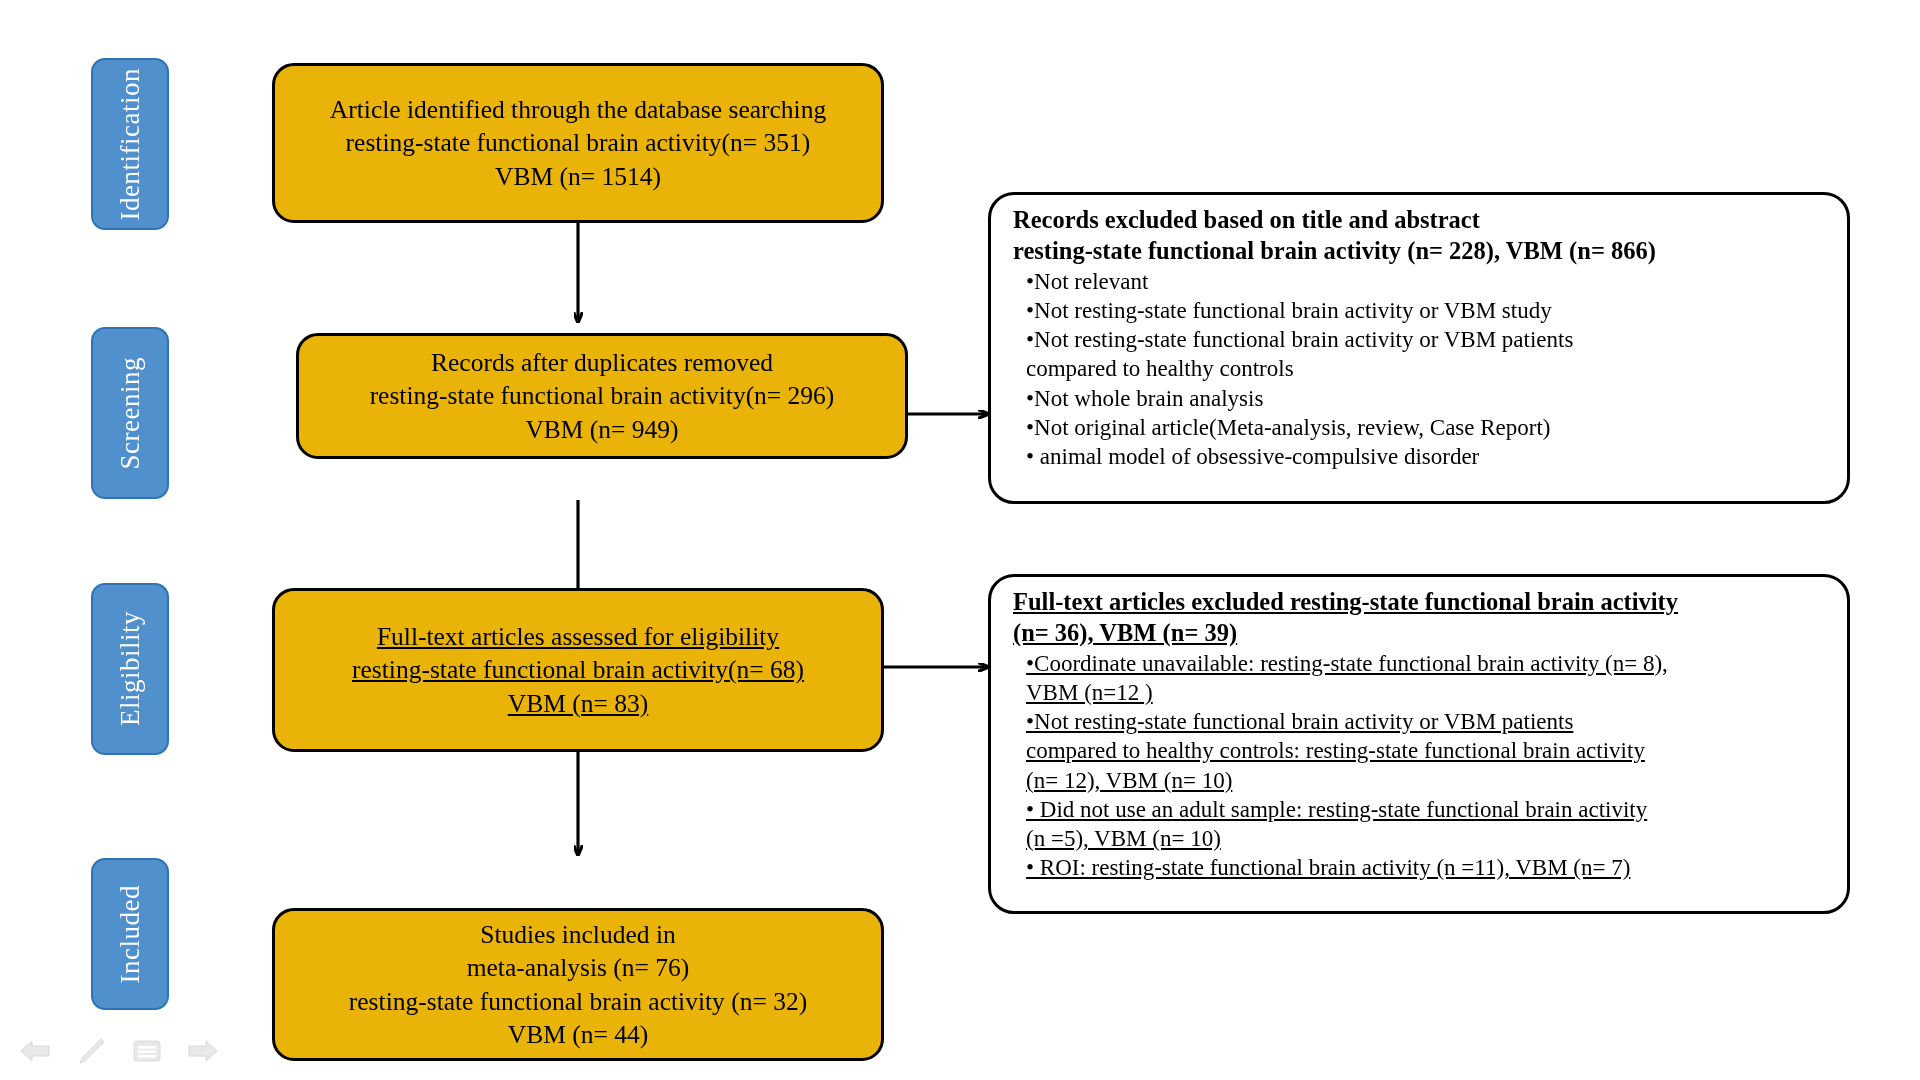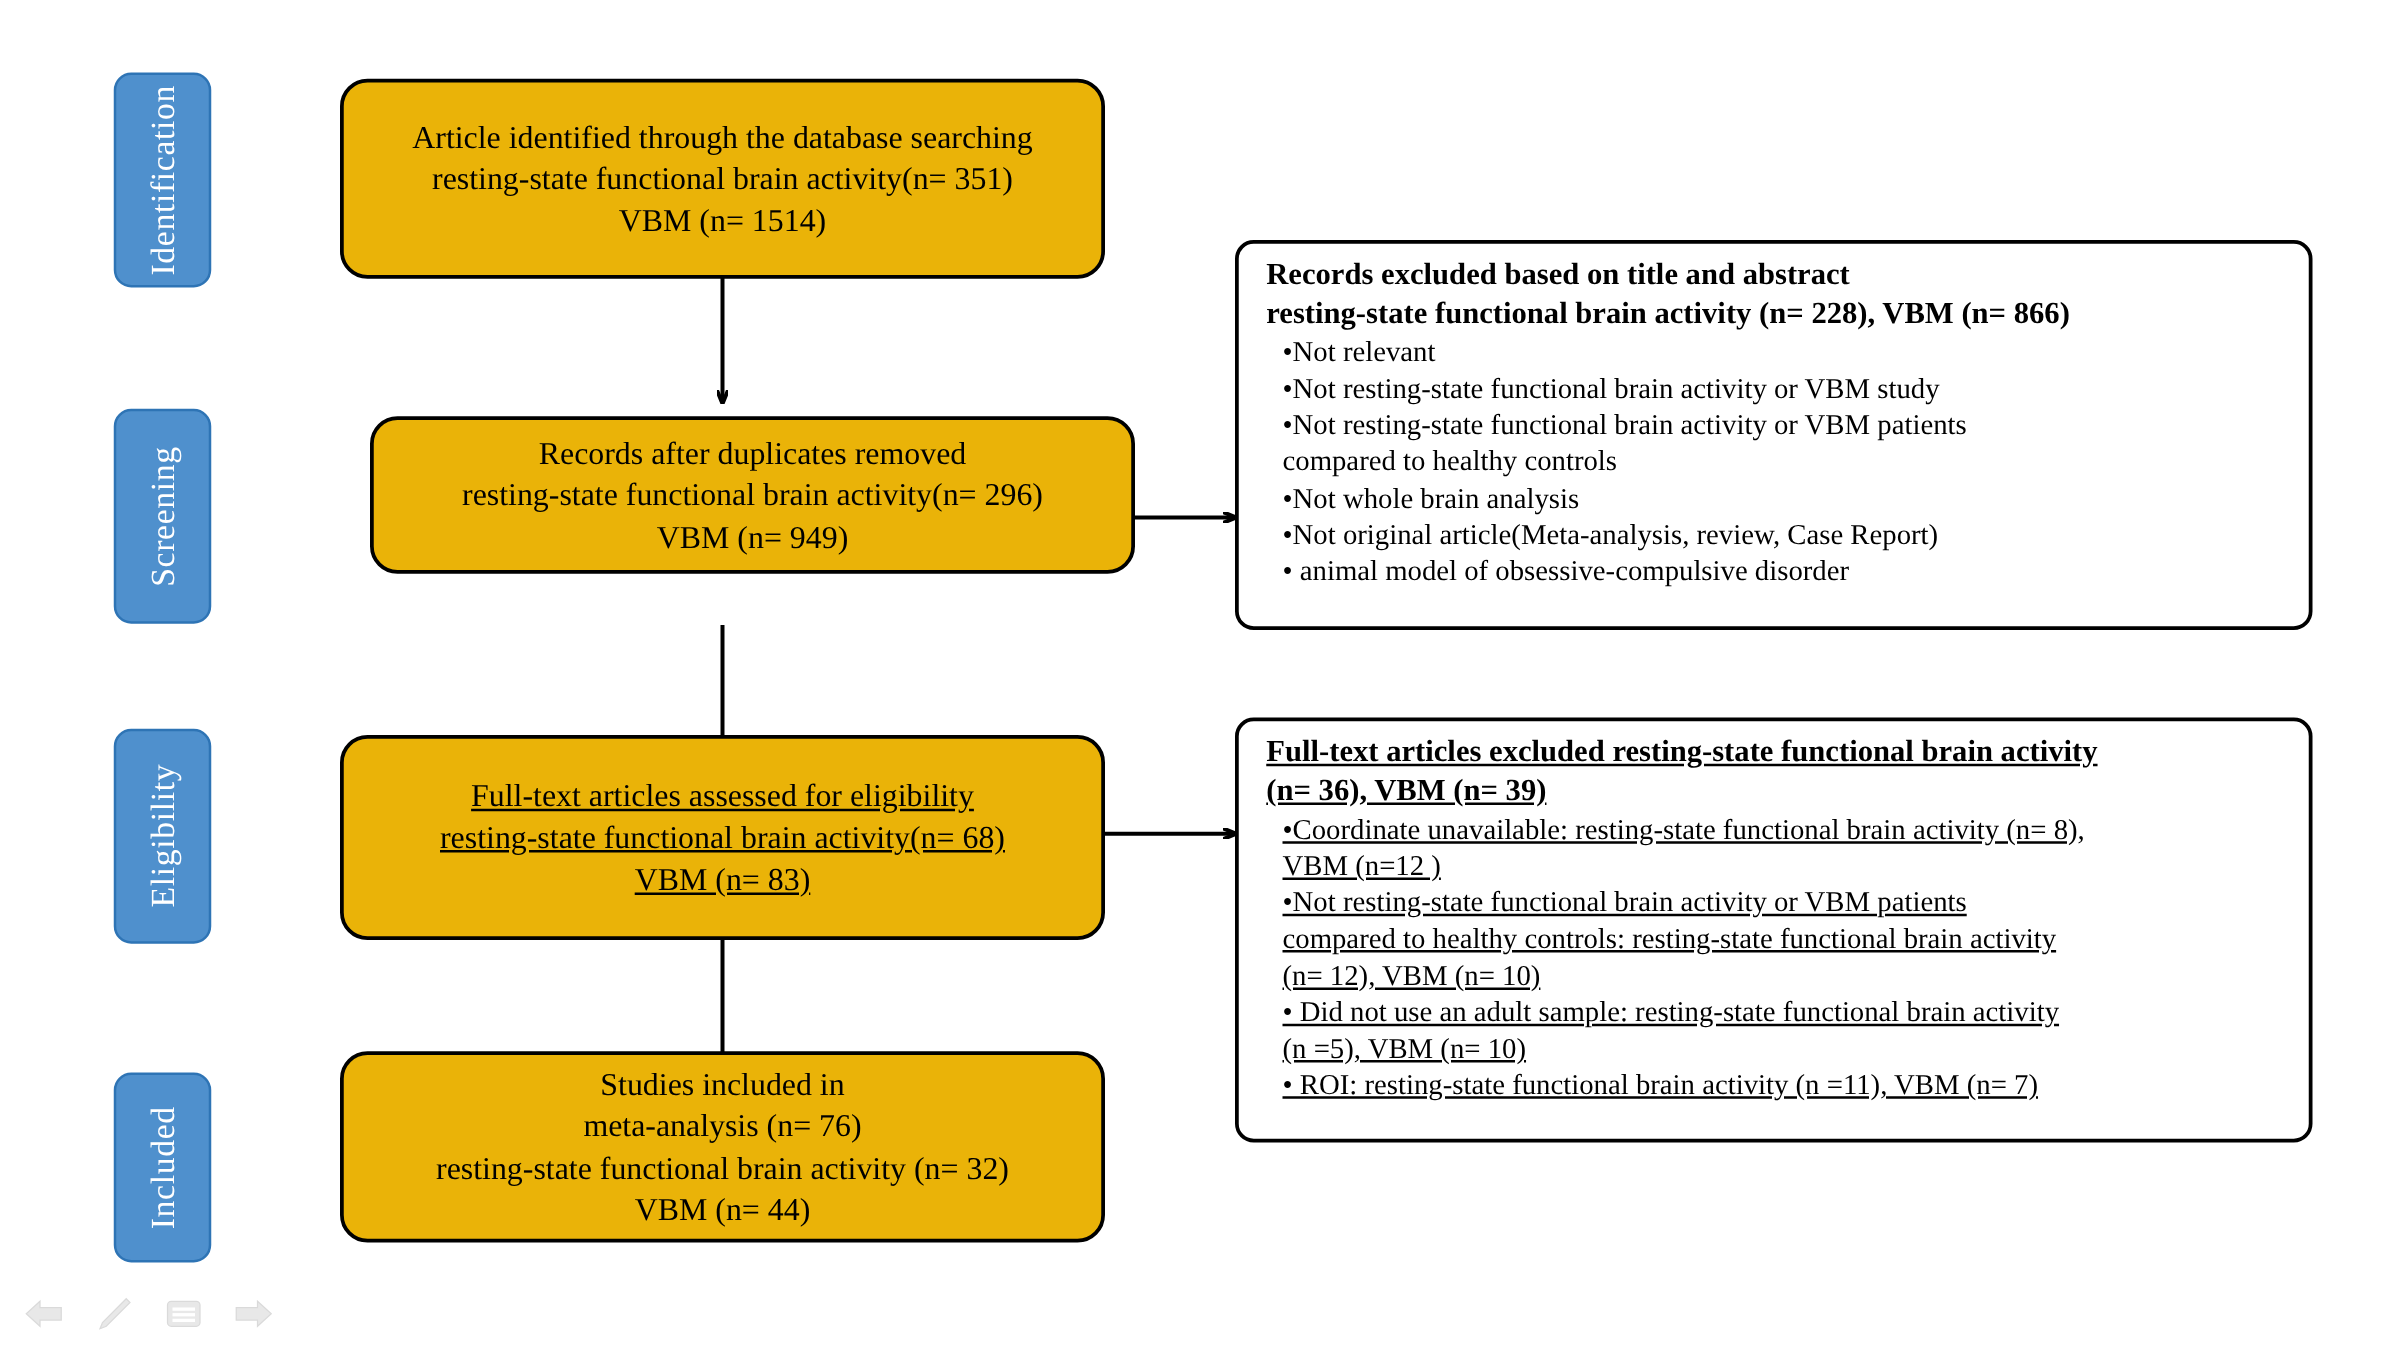--- a/index.html
+++ b/index.html
@@ -63,21 +63,21 @@
     font-size: 25.5px;
     line-height: 1.30;
     white-space: pre-line;
   }
 
   
   .exclusion-box {
     position: absolute;
     background: #ffffff;
     border: 3px solid #000000;
-    border-radius: 15px;
+    border-radius: 26px;
     padding: 10px 16px 10px 22px;
     text-align: left;
   }
   .exclusion-box .excl-head {
     font-size: 24.5px;
     font-weight: bold;
     line-height: 1.26;
     white-space: pre-line;
     display: block;
   }
@@ -170,21 +170,21 @@
 resting-state functional brain activity(n= 296)
 VBM (n= 949)</span>
   </div>
 
   <div class="flow-box" style="left:272px; top:588px; width:612px; height:164px;text-decoration:underline;">
     <span class="box-text">Full-text articles assessed for eligibility
 resting-state functional brain activity(n= 68)
 VBM (n= 83)</span>
   </div>
 
-  <div class="flow-box" style="left:272px; top:841px; width:612px; height:153px;font-family:Liberation Serif, serif;">
+  <div class="flow-box" style="left:272px; top:908px; width:612px; height:153px;font-family:Liberation Serif, serif;">
     <span class="box-text">Studies included in
 meta-analysis (n= 76)
 resting-state functional brain activity (n= 32)
 VBM (n= 44)</span>
   </div>
 
   <div class="exclusion-box" style="left:988px; top:192px; width:862px; height:312px;">
     <span class="excl-head">Records excluded based on title and abstract
 resting-state functional brain activity (n= 228), VBM (n= 866)</span>
     <span class="excl-body">•Not relevant

